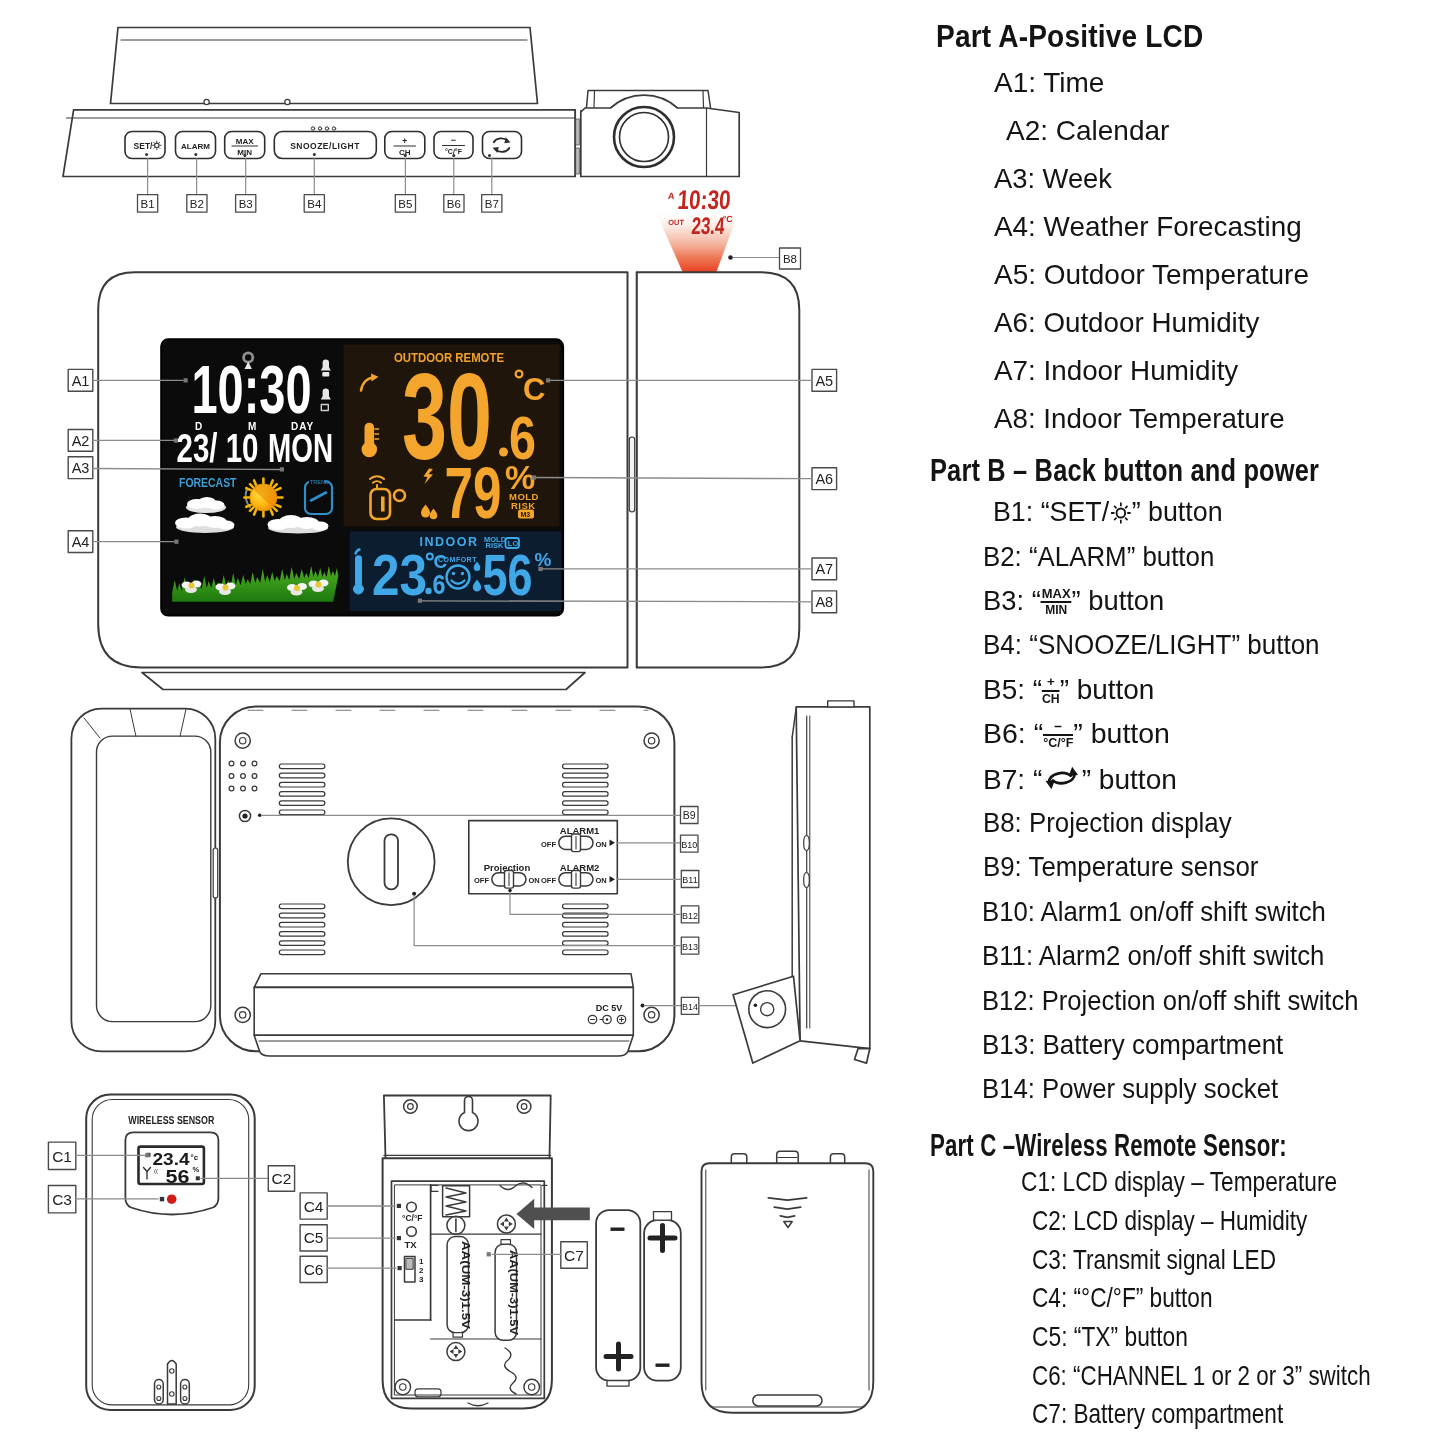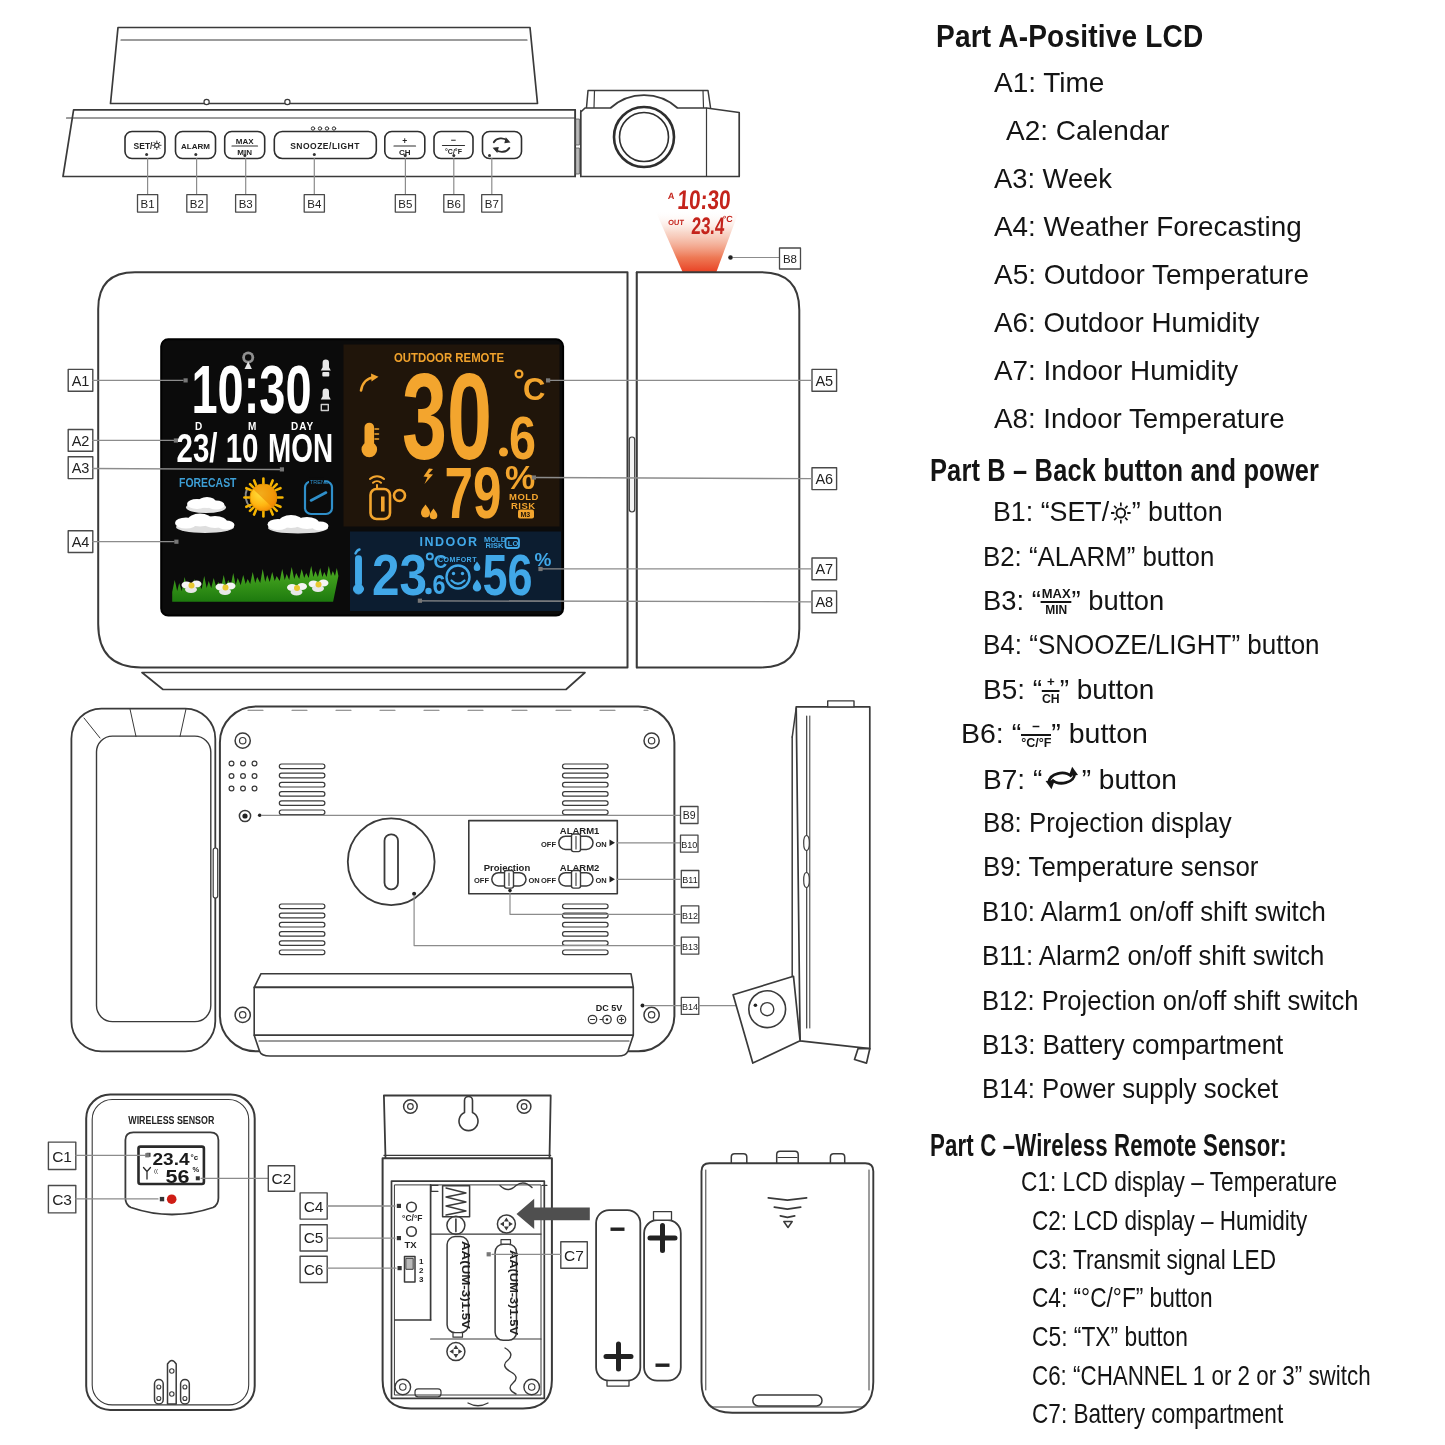--- a/index.html
+++ b/index.html
@@ -897,21 +897,21 @@
       </svg>” button</div>
 
 <div class="t i" style="left:983px;top:541.6px;transform:scaleX(0.907)">B2: “ALARM” button</div>
 
 <div class="t i" style="left:983px;top:586px;transform:scaleX(0.960)">B3: “<span class="frac"><span class="tp">MAX</span><span class="bt">MIN</span></span>” button</div>
 
 <div class="t i" style="left:983px;top:630.4px;transform:scaleX(0.912)">B4: “SNOOZE/LIGHT” button</div>
 
 <div class="t i" style="left:983px;top:674.8px;transform:scaleX(0.980)">B5: “<span class="frac"><span class="tp">+</span><span class="bt">CH</span></span>” button</div>
 
-<div class="t i" style="left:961px;top:719.2px;transform:scaleX(1.000)">B6: “<span class="frac"><span class="tp">−</span><span class="bt">°C/°F</span></span>” button</div>
+<div class="t i" style="left:983px;top:719.2px;transform:scaleX(1.000)">B6: “<span class="frac"><span class="tp">−</span><span class="bt">°C/°F</span></span>” button</div>
 
 <div class="t i" style="left:983px;top:763.6px;transform:scaleX(0.985)">B7: “<svg class="ico" width="40" height="28" viewBox="0 0 40 28">
         <g fill="none" stroke="#141414" stroke-width="2.8">
           <path d="M7,18 a13,9.5 0 0 1 23,-5.5"></path>
           <path d="M33,10 a13,9.5 0 0 1 -23,5.7"></path>
         </g>
         <polygon points="30.5,2.8 36.5,11 27,12 " fill="#141414"></polygon>
         <polygon points="9.5,25.2 3.5,17 13,16" fill="#141414"></polygon>
       </svg>” button</div>
 

